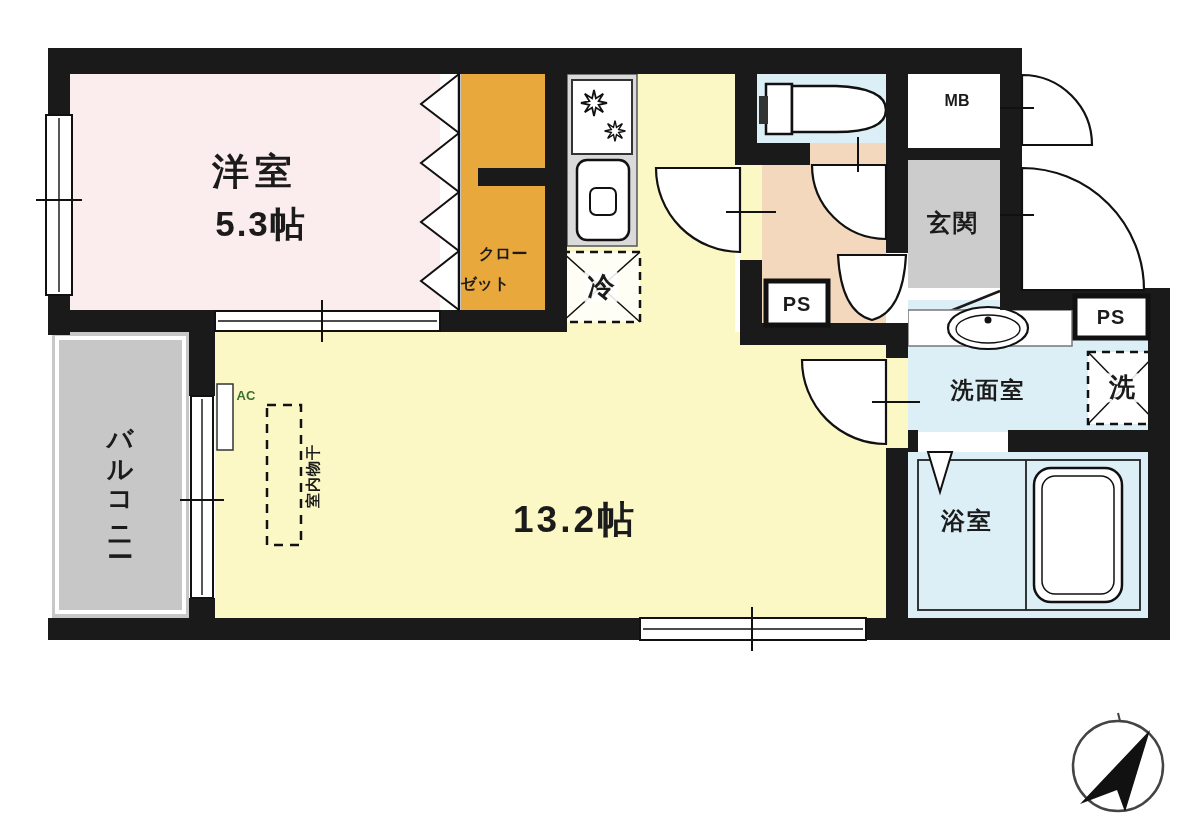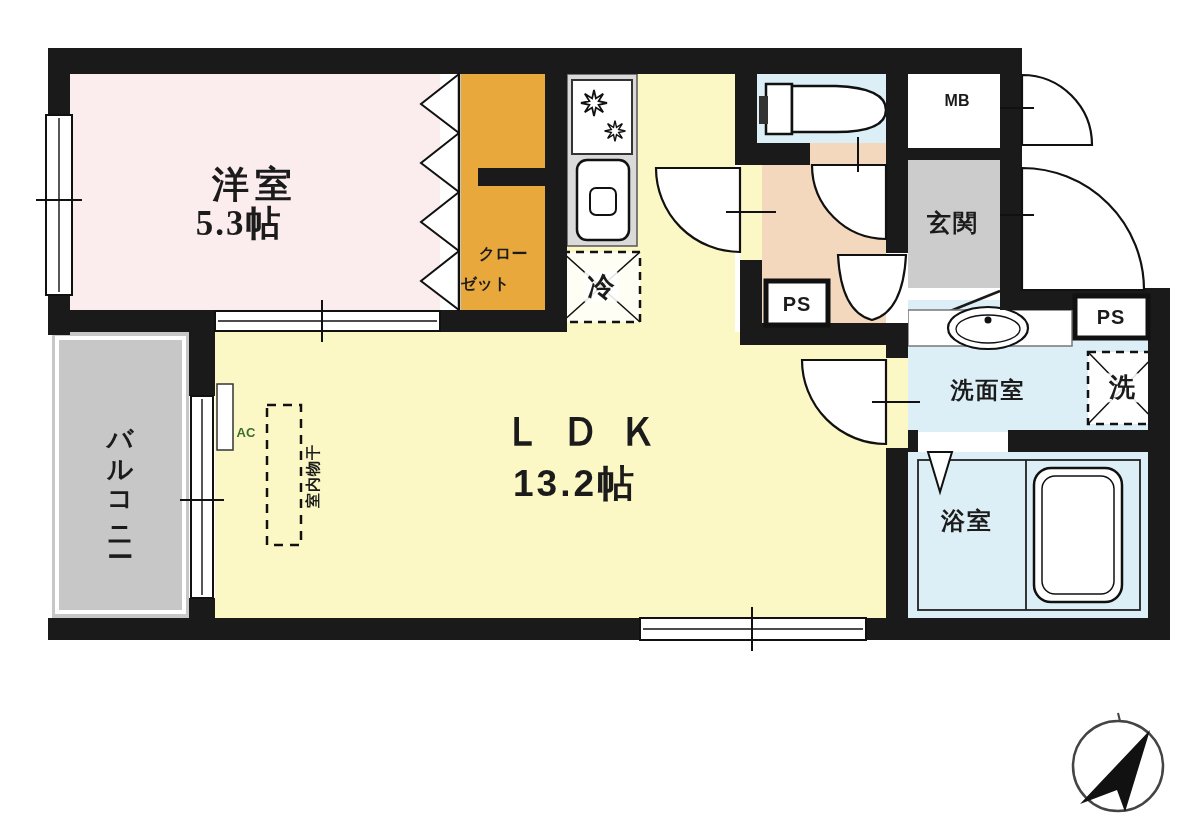--- a/index.html
+++ b/index.html
@@ -4,21 +4,21 @@
 <style>
   html,body{margin:0;padding:0;background:#fff;}
   #plan{position:relative;width:1200px;height:840px;background:#ffffff;overflow:hidden;
         font-family:"Liberation Sans","DejaVu Sans",sans-serif;}
   #plan svg{position:absolute;left:0;top:0;}
   .lbl{position:absolute;transform:translate(-50%,-50%);color:#1b1b1b;font-weight:700;
        white-space:nowrap;line-height:1.05;text-align:center;}
   .lbl-room-big{font-size:37px;letter-spacing:6px;}
   .lbl-size-big{font-size:35px;letter-spacing:2px;}
   .lbl-ldk{font-size:40px;letter-spacing:18px;}
-  .lbl-ldk-size{font-size:37px;letter-spacing:3px;}
+  .lbl-ldk-size{font-size:37px;letter-spacing:3px;margin-top:36px;}
   .lbl-mid{font-size:24px;letter-spacing:2px;}
   .lbl-small{font-size:20px;letter-spacing:1px;}
   .lbl-closet{font-size:16px;letter-spacing:0;}
   .lbl-vert{writing-mode:vertical-rl;text-orientation:mixed;letter-spacing:4px;}
   .lbl-appliance{background:rgba(255,255,255,0.88);padding:1px 3px;}
   .lbl-ac{font-size:13px;color:#3c6e31;width:15px;word-break:break-all;line-height:1.15;
           letter-spacing:0;font-weight:700;}
   .lbl-rot{transform:translate(-50%,-50%) rotate(-90deg);font-size:15px;letter-spacing:1px;}
 </style>
 </head>
@@ -184,39 +184,38 @@
     <rect x="1075" y="296" width="73" height="42" fill="#ffffff" stroke="#111" stroke-width="5"></rect>
   </g>
 
   <g>
     <circle cx="1118" cy="766" r="45" fill="#ffffff" stroke="#444" stroke-width="2.5"></circle>
     <line x1="1118" y1="713" x2="1120" y2="721" stroke="#444" stroke-width="2"></line>
     <path d="M1150,730 L1080,804 L1117,790 L1125,812 Z" fill="#111"></path>
   </g>
 </svg>
 
-  <div class="lbl lbl-room-big" style="left:255px;top:185px;">洋室</div>
-  <div class="lbl lbl-size-big" style="left:239px;top:224px;font-family:Liberation Serif, serif;">5.3帖</div>
+  <div class="lbl lbl-room-big" style="left:255px;top:172px;">洋室</div>
+  <div class="lbl lbl-size-big" style="left:261px;top:224px;">5.3帖</div>
 
   <div class="lbl lbl-closet" style="left:503px;top:254px;">クロー</div>
   <div class="lbl lbl-closet" style="left:485px;top:285px;font-family:Liberation Mono, monospace;">ゼット</div>
 
-  <div class="lbl lbl-ldk" style="left:590px;top:431px;">ＬＤＫ</div>
   <div class="lbl lbl-ldk-size" style="left:575px;top:484px;">13.2帖</div>
 
   <div class="lbl lbl-mid lbl-vert" style="left:120px;top:478px;font-size:26px;">バルコニー</div>
 
   <div class="lbl lbl-mid" style="left:953px;top:223px;text-align:center;">玄関</div>
   <div class="lbl" style="left:988px;top:391px;font-size:23px;letter-spacing:2px;font-family:Liberation Serif, serif;">洗面室</div>
   <div class="lbl lbl-mid" style="left:967px;top:521px;">浴室</div>
 
   <div class="lbl lbl-appliance" style="left:601px;top:287px;font-size:27px;">冷</div>
   <div class="lbl lbl-appliance" style="left:1122px;top:388px;font-size:26px;">洗</div>
 
   <div class="lbl lbl-small" style="left:797px;top:304px;">PS</div>
   <div class="lbl lbl-small" style="left:1111px;top:317px;">PS</div>
   <div class="lbl" style="left:941px;top:101px;font-size:16px;margin-left:16px;">MB</div>
 
-  <div class="lbl lbl-ac" style="left:244px;top:433px;">AC</div>
+  <div class="lbl lbl-ac" style="left:244px;top:396px;">AC</div>
 
   <div class="lbl lbl-rot" style="left:313px;top:476px;">室内物干</div>
 
 </div>
 
 </body></html>

